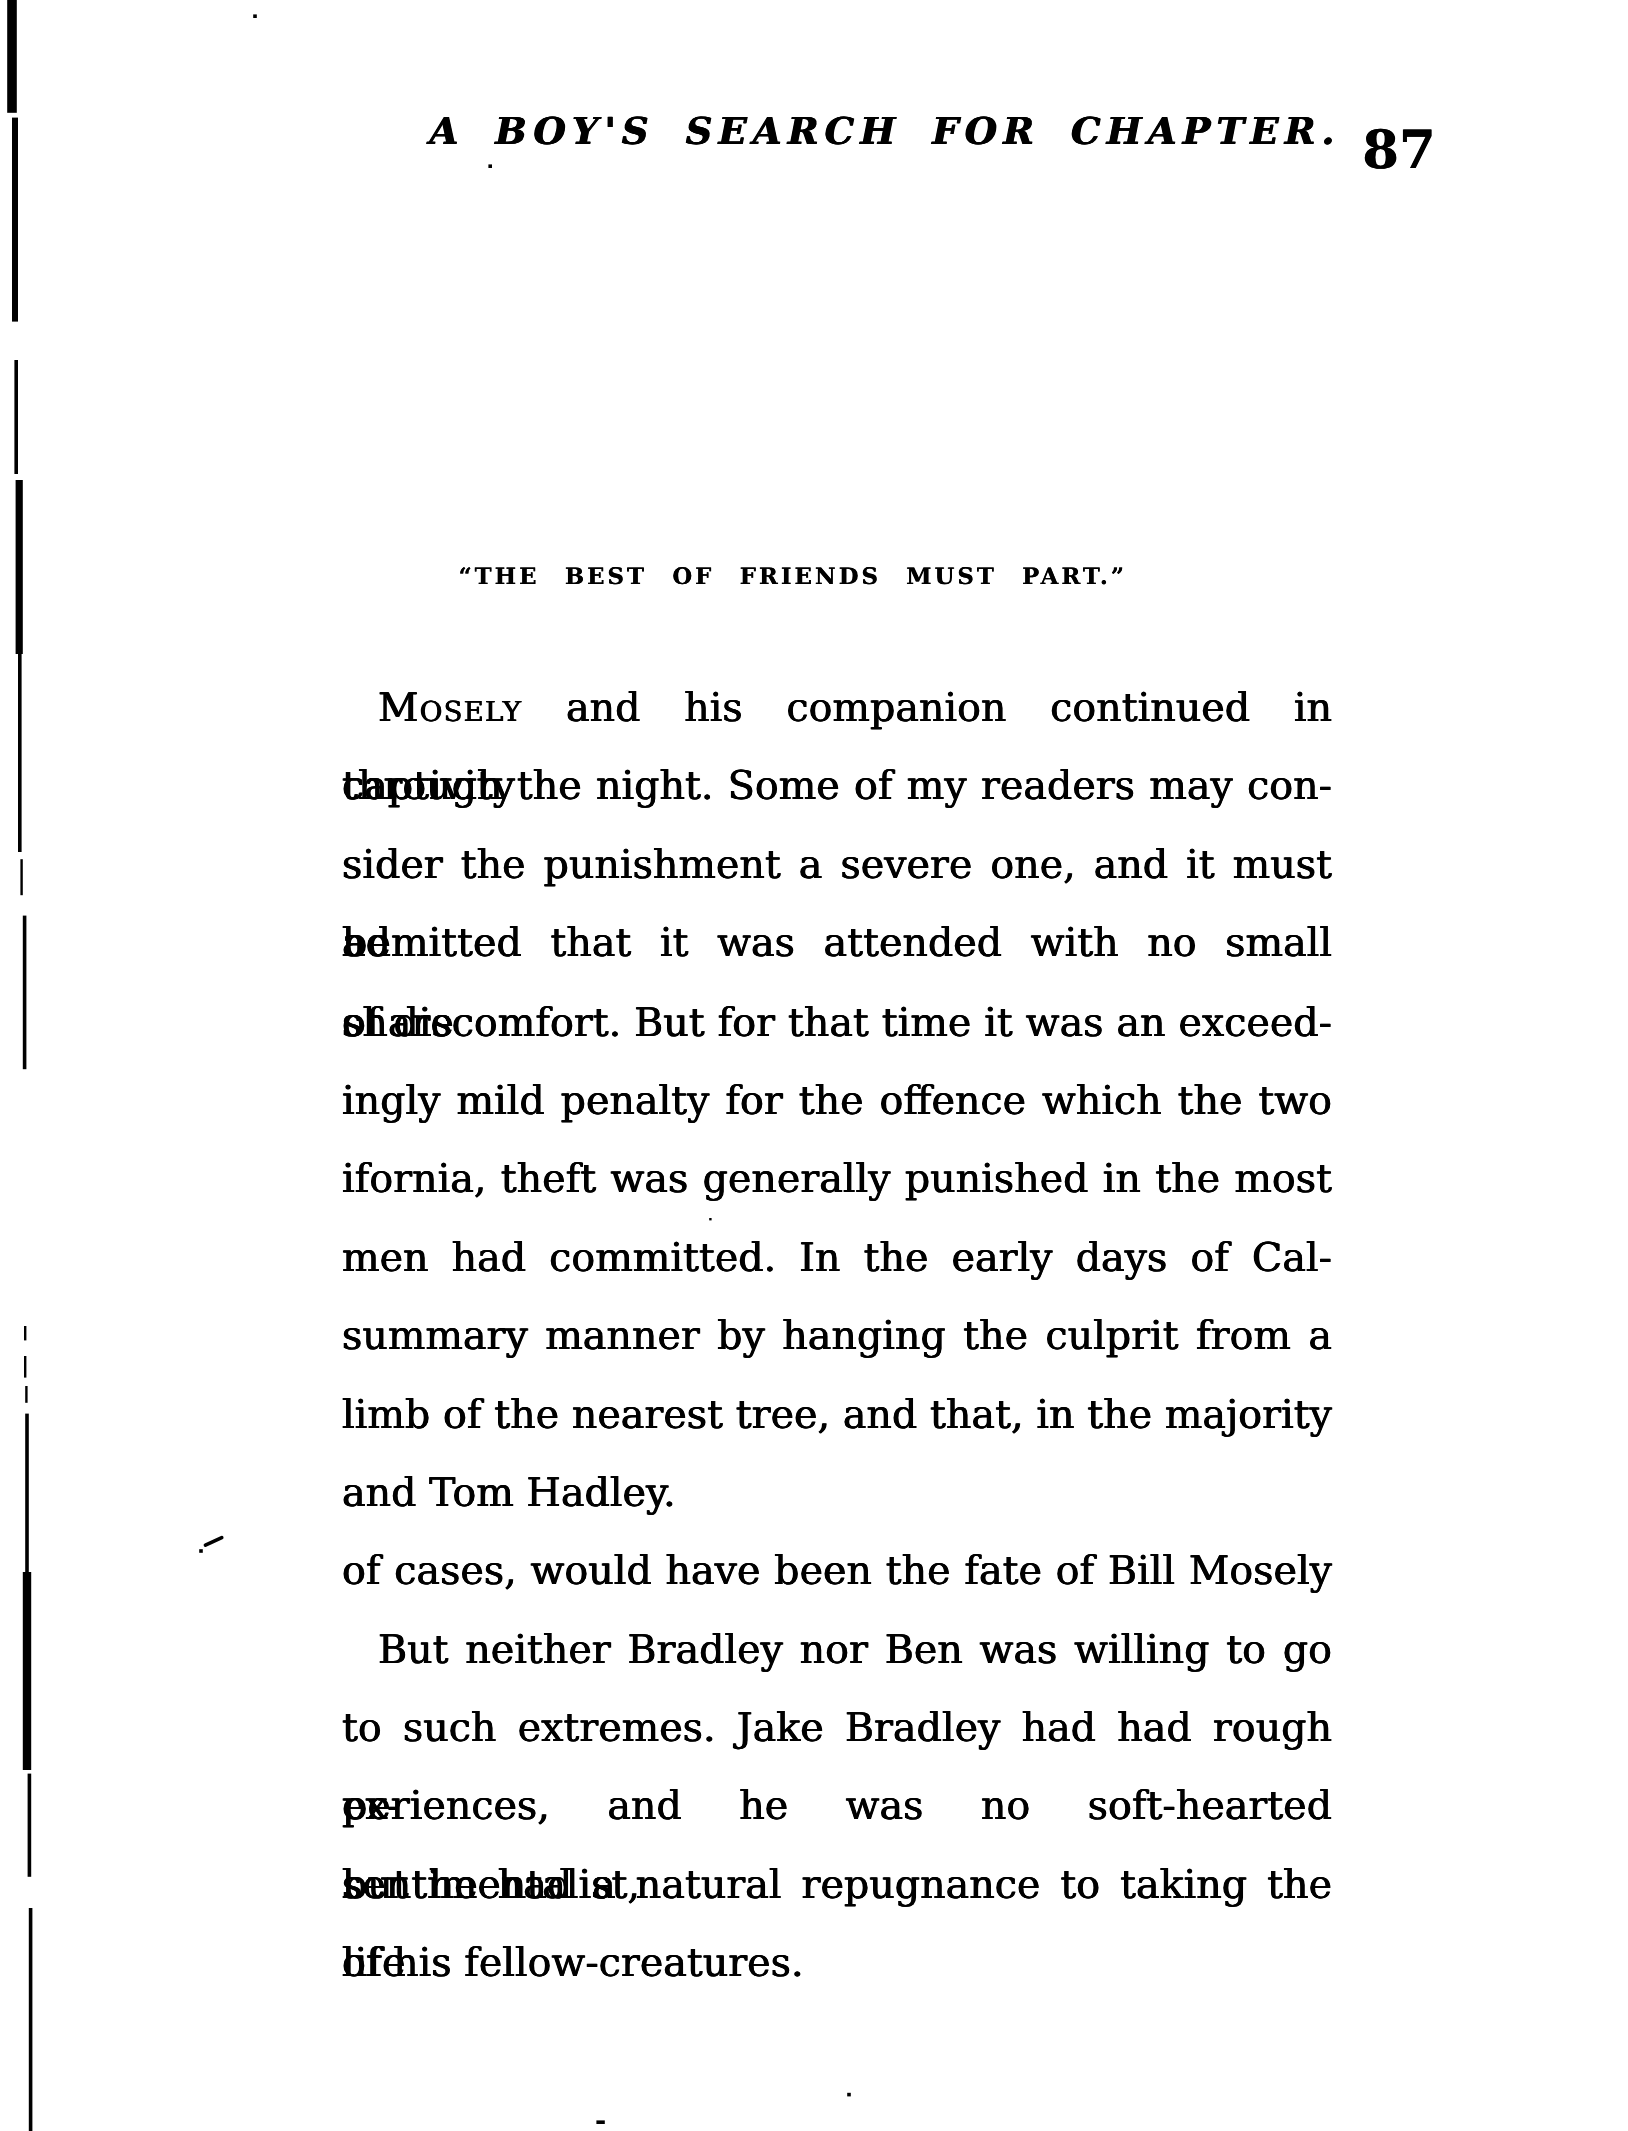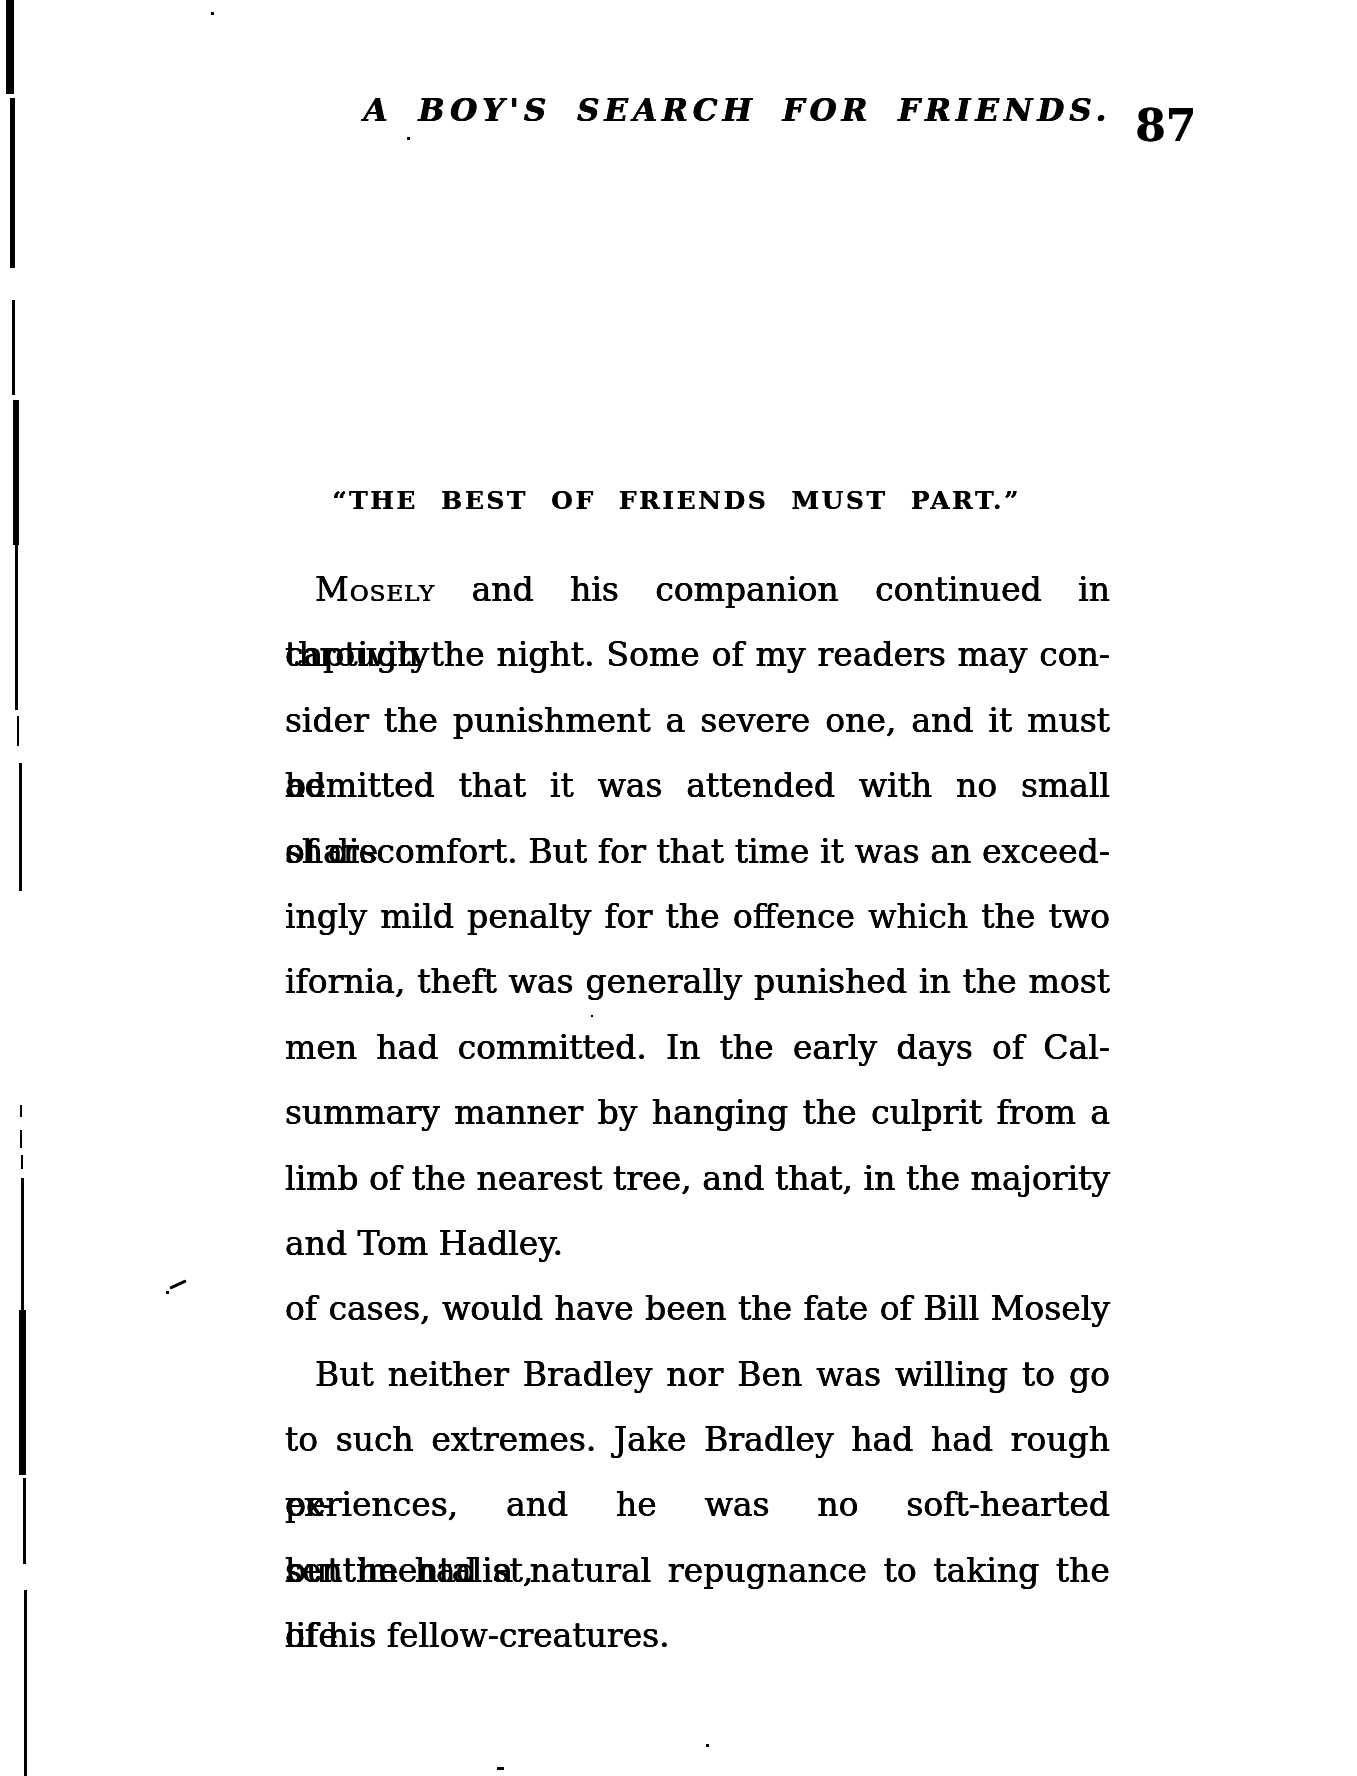--- a/index.html
+++ b/index.html
@@ -56,23 +56,23 @@
     letter-spacing: 6px;
     word-spacing: 22px;
     white-space: nowrap;
     text-shadow: 0.4px 0 0 #000, -0.4px 0 0 #000;
   }
   .chapter-subtitle {
     position: absolute;
     top: 470px;
     left: 248px;
     width: 825px;
-    margin: 16px;
+    margin: 0;
     text-align: center;
-    font-size: 25px;
+    font-size: 19px;
     font-weight: bold;
     letter-spacing: 2.5px;
     word-spacing: 12px;
     white-space: nowrap;
     text-shadow: 0.3px 0 0 #000;
   }
   
   .body-text {
     position: absolute;
     top: 557px;
@@ -140,21 +140,21 @@
   <div class="art a11"></div>
   <div class="art a12"></div>
   <div class="art pen"></div>
   <div class="art pen-dot"></div>
   <div class="art s1"></div>
   <div class="art s2"></div>
   <div class="art s3"></div>
   <div class="art s4"></div>
   <div class="art s5"></div>
 
-  <div class="running-title">A BOY'S SEARCH FOR FRIENDS.</div>
+  <div class="running-title">A BOY'S SEARCH FOR CHAPTER.</div>
   <div class="page-number">87</div>
 
   <h2 class="chapter-subtitle">“THE BEST OF FRIENDS MUST PART.”</h2>
 
   <div class="body-text">
     <div class="line indent"><span class="lead">Mosely</span> <span>and his companion continued in captivity</span></div>
     <div class="line">through the night. Some of my readers may con-</div>
     <div class="line">sider the punishment a severe one, and it must be</div>
     <div class="line">admitted that it was attended with no small share</div>
     <div class="line">of discomfort. But for that time it was an exceed-</div>

